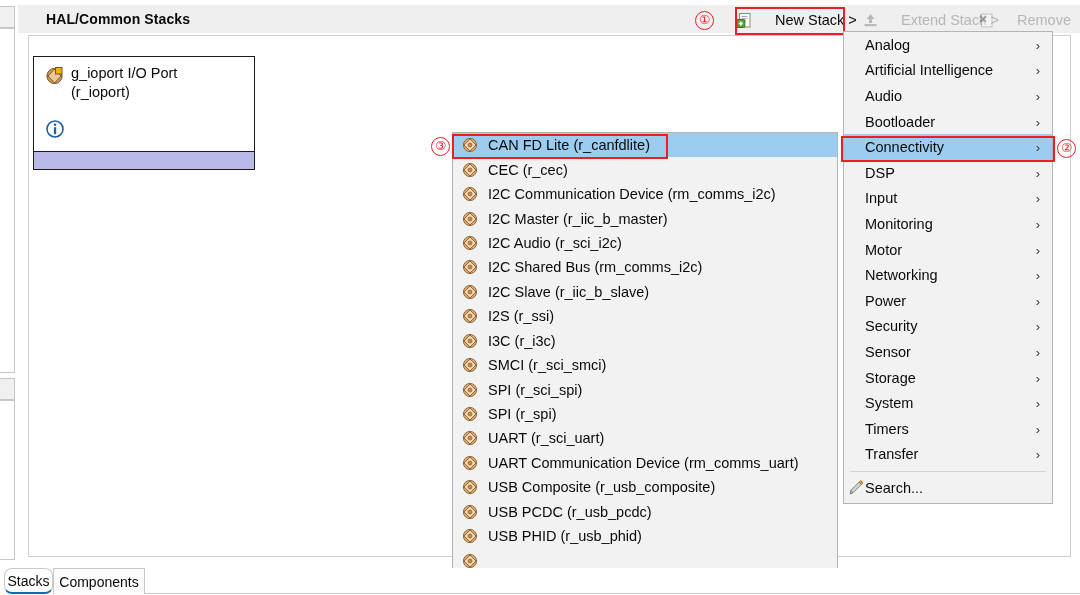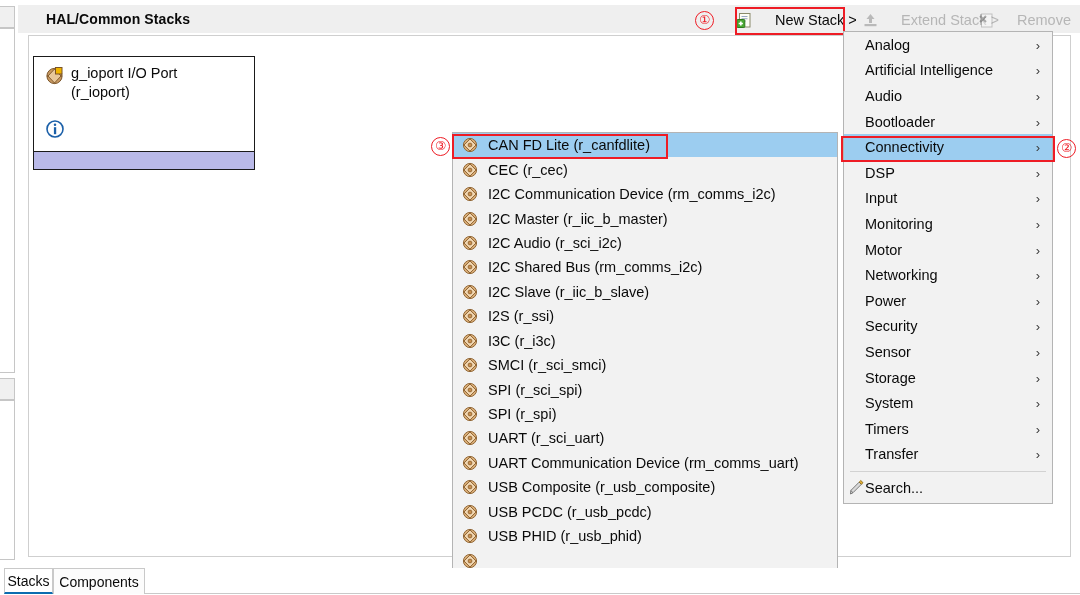--- a/index.html
+++ b/index.html
@@ -108,21 +108,21 @@
   .cat-search-ico { position: absolute; left: 4px; top: 50%; transform: translateY(-50%); width: 17px; height: 17px; }
 
   
   .tabbar { position: absolute; left: 0; top: 568px; width: 1080px; height: 27px; background: #ffffff; }
   .tab {
     position: absolute; top: 0; height: 26px; box-sizing: border-box;
     display: flex; align-items: center; justify-content: center;
     font-size: 14px; color: #0a0a0a; background: #fcfcfc;
     border: 1px solid #c9c9c9; border-bottom: none;
   }
-  .tab.active { border-bottom: 2.5px solid #0b6cb0; background: #ffffff; }
+  .tab.active { border-bottom: 2.5px solid #0b6cb0; background: #ffffff; border-radius: 8px; }
   .tabrest {
     position: absolute; left: 145px; top: 0; width: 935px; height: 26px;
     border-bottom: 1px solid #c9c9c9; box-sizing: border-box;
   }
 </style>
 </head>
 <body>
 
 <div id="root">
 

